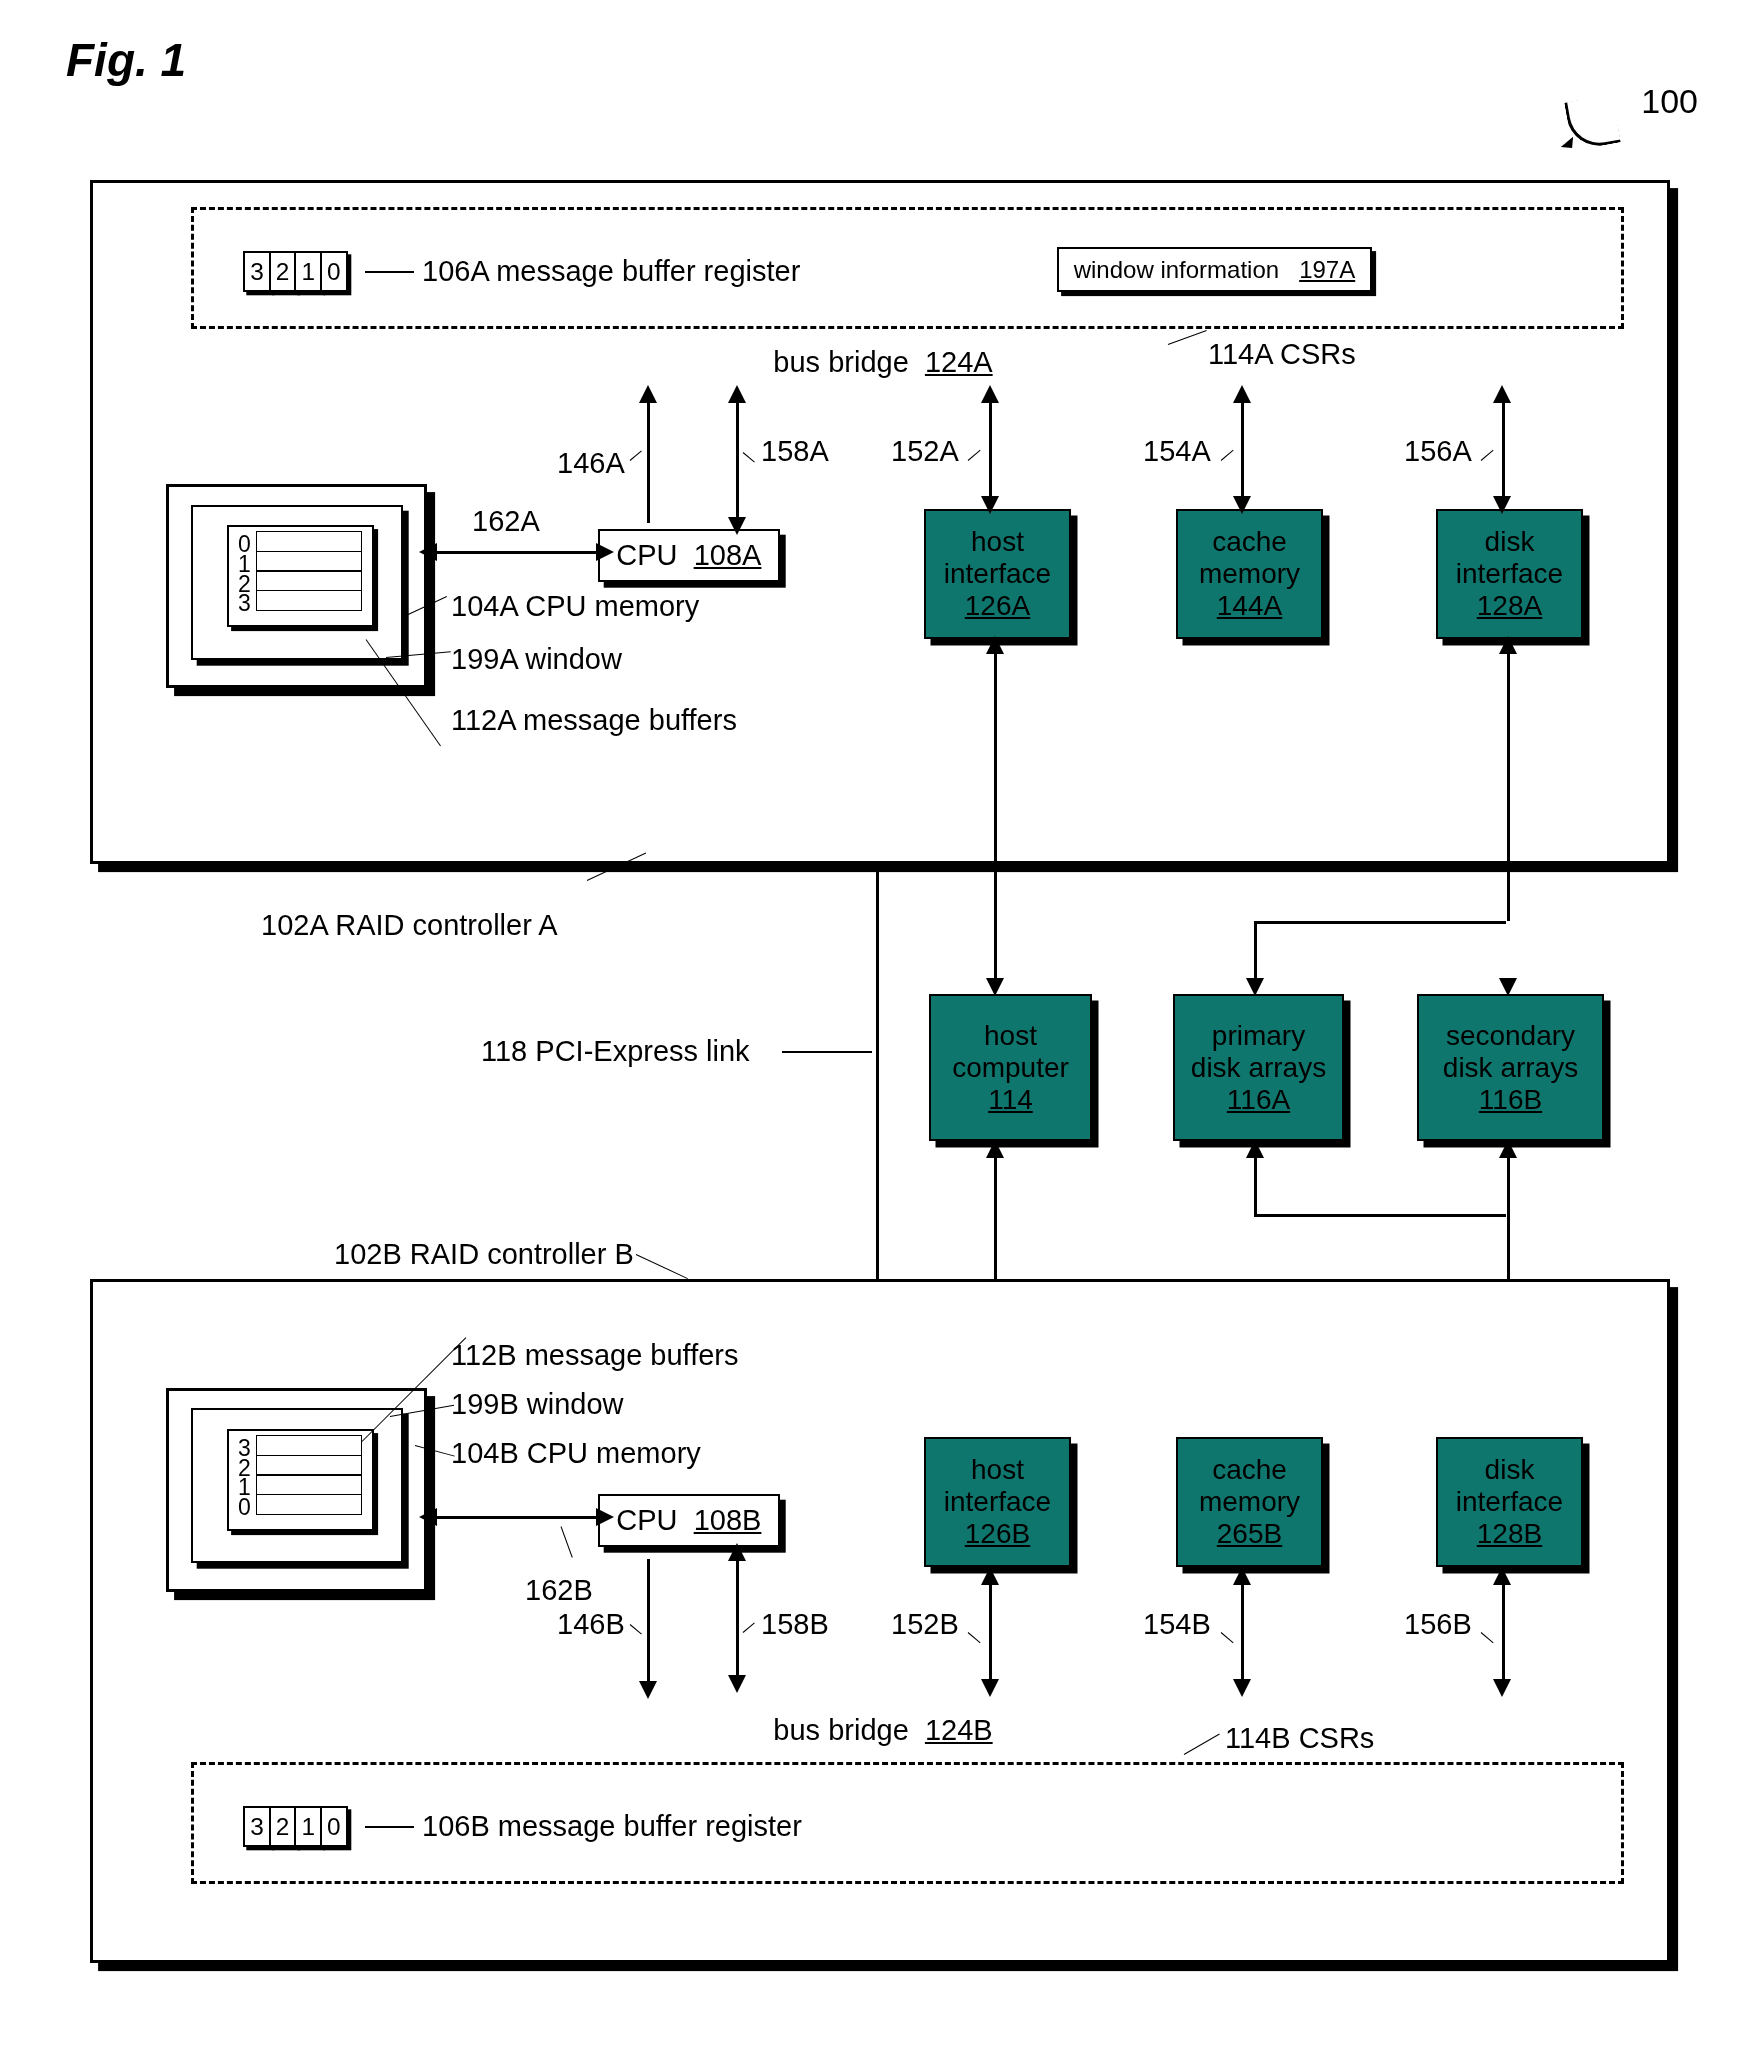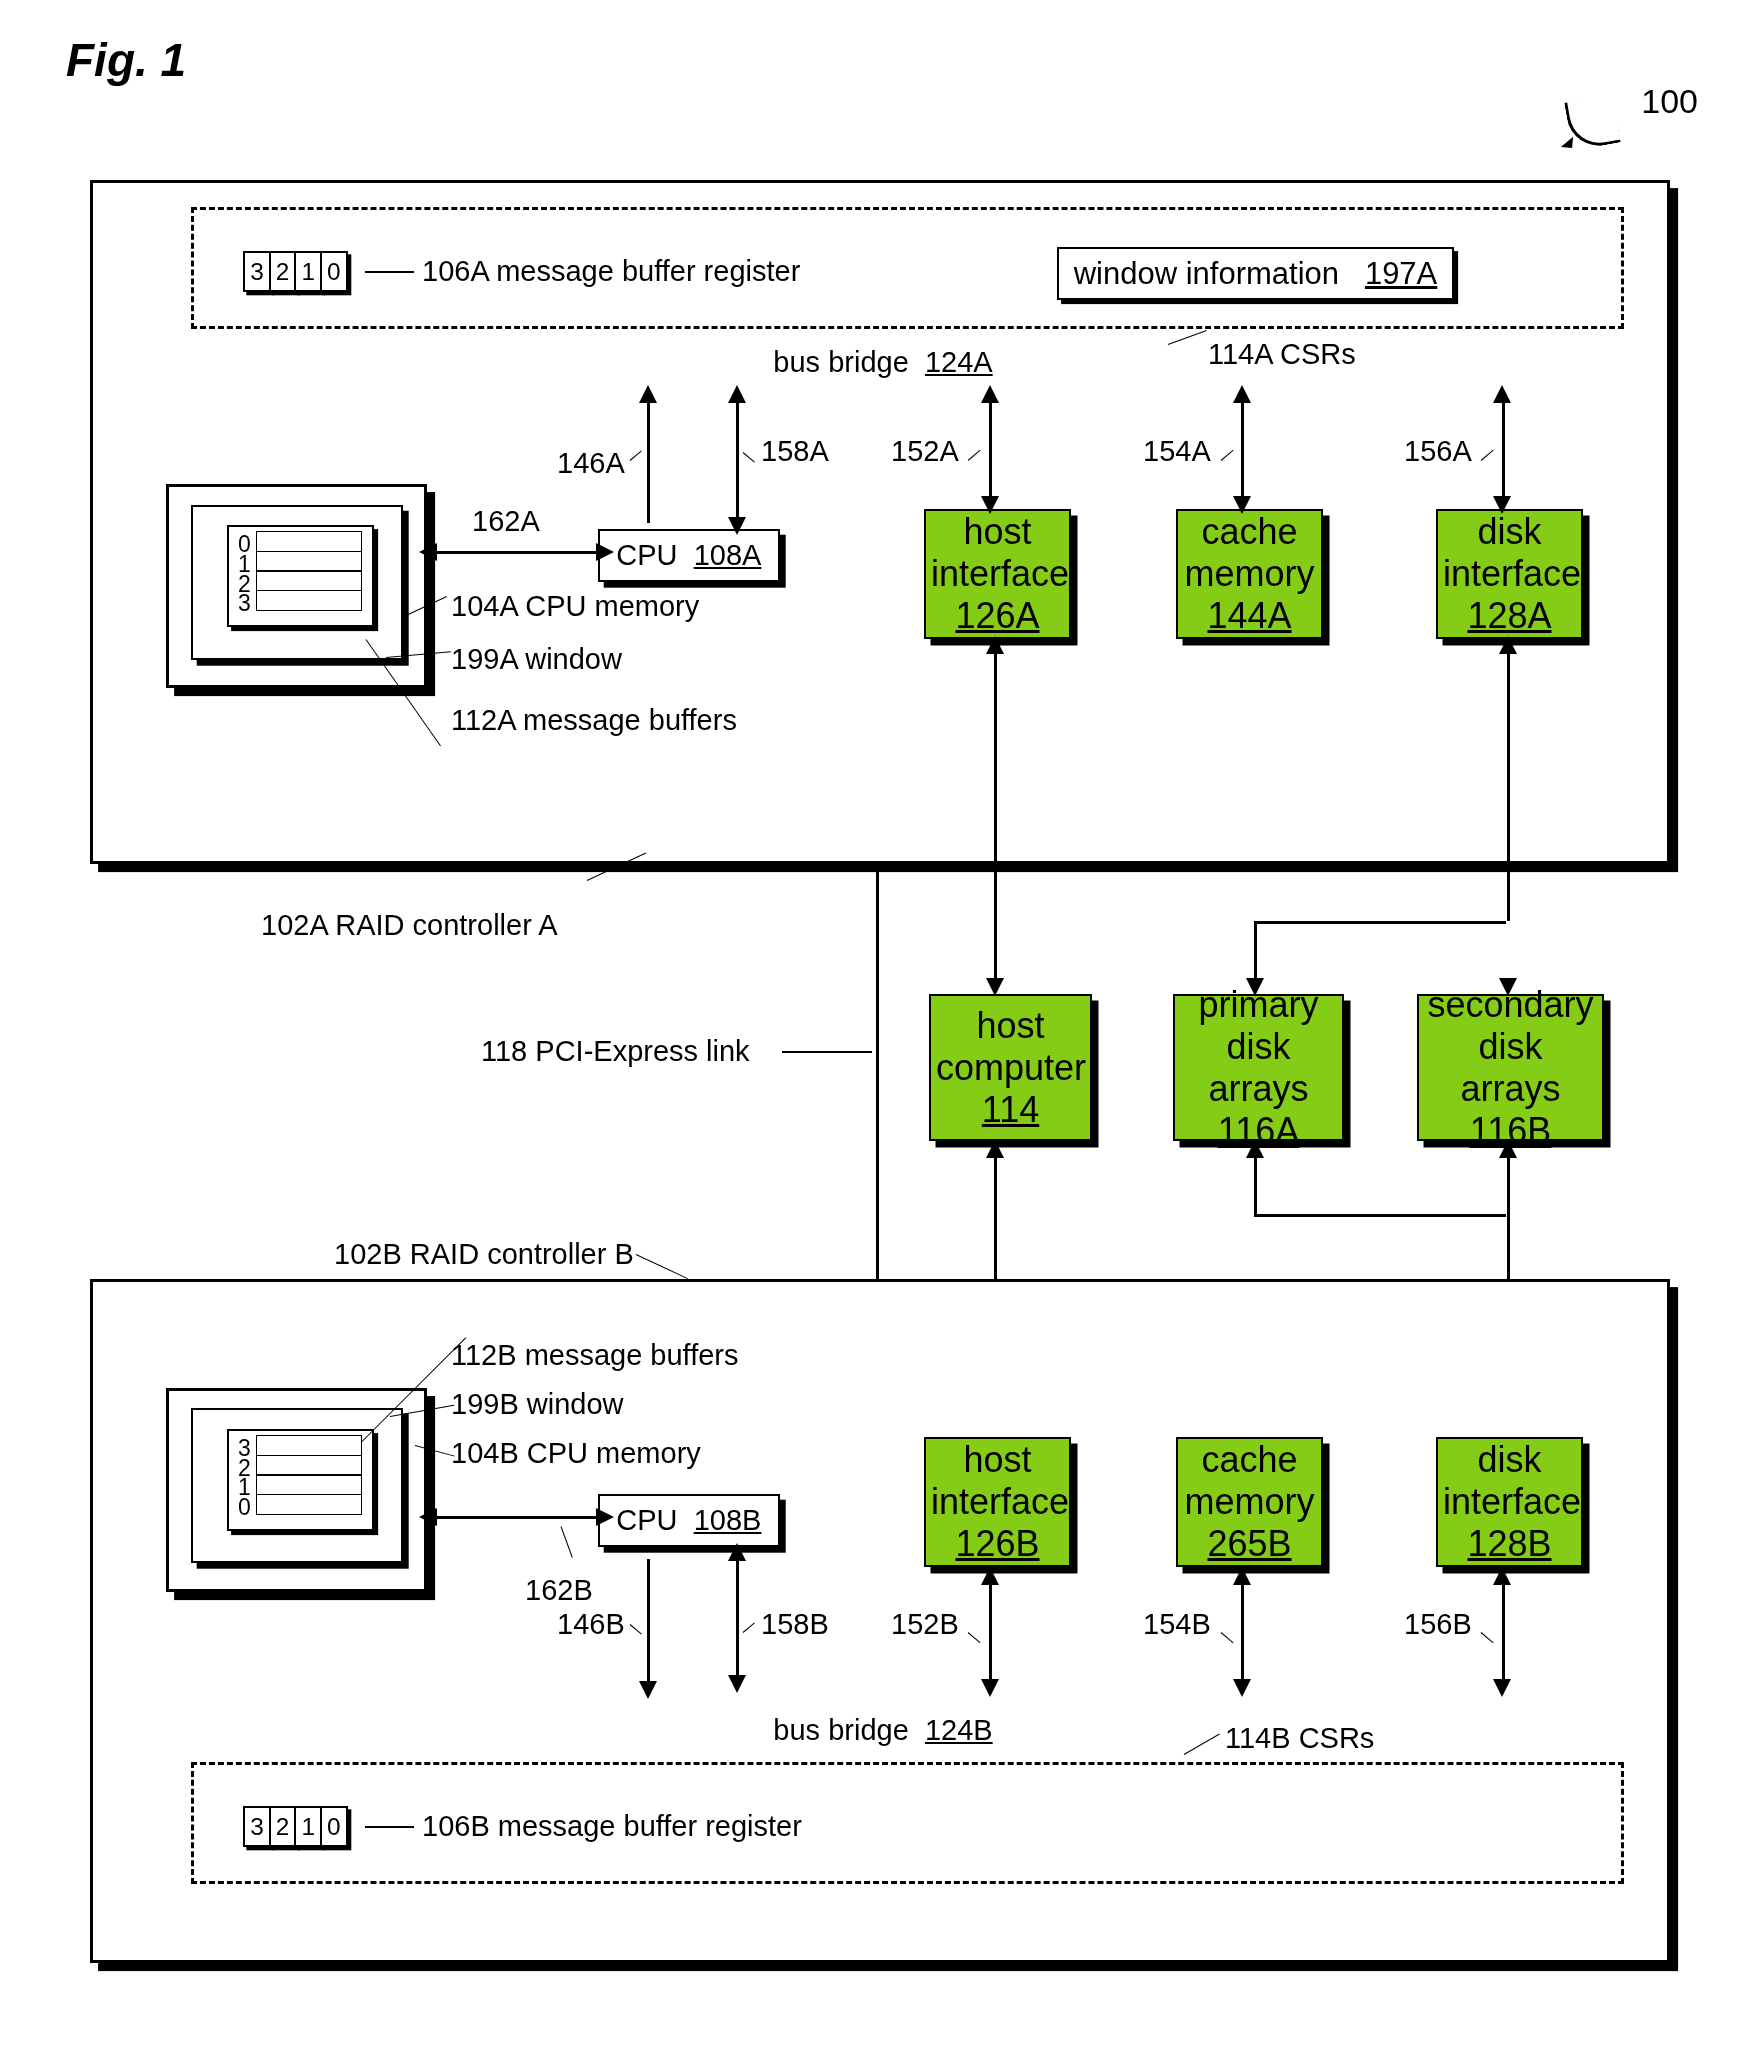--- a/index.html
+++ b/index.html
@@ -80,30 +80,30 @@
     box-shadow: 3.3px 3.3px 0 #000;
     margin-right: -2.4px;
   }
 
   .wi-box {
     position: absolute;
     border: 2.4px solid #000;
     background: #fff;
     box-shadow: 4.1px 4.1px 0 #000;
     padding: 6.5px 14.7px;
-    font-size: 31px;
+    font-size: 24px;
   }
 
   .small-box {
     position: absolute;
     border: 2.4px solid #000;
-    background: #84cc16;
+    background: #0f766e;
     box-shadow: 6.5px 6.5px 0 #000;
     text-align: center;
-    font-size: 36px;
+    font-size: 28px;
     display: flex;
     flex-direction: column;
     justify-content: center;
     padding: 4.9px;
   }
 
   .cpu-box {
     position: absolute;
     border: 2.4px solid #000;
     background: #fff;

